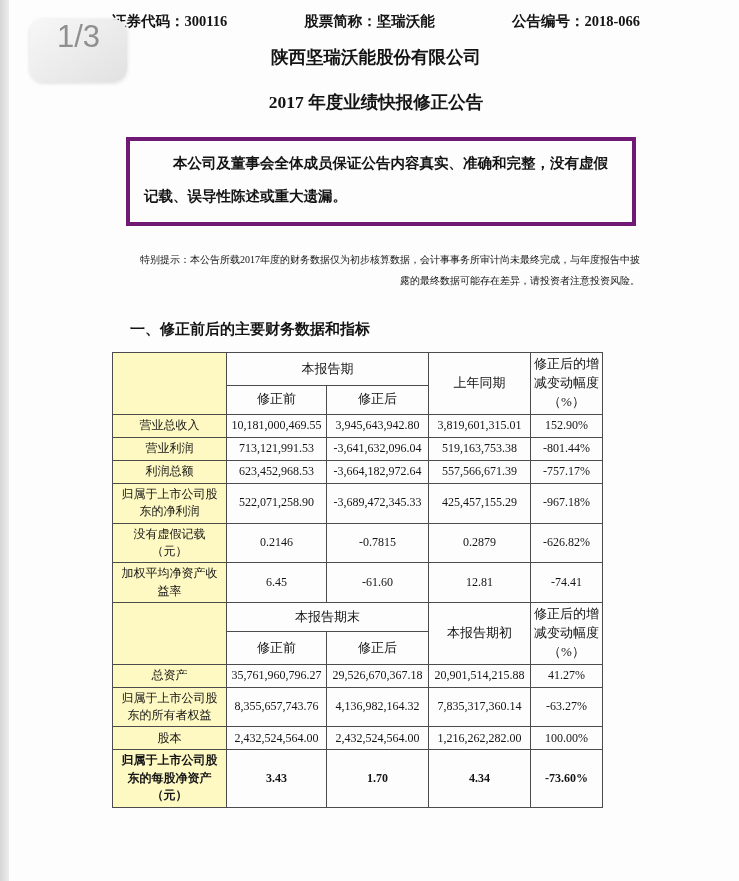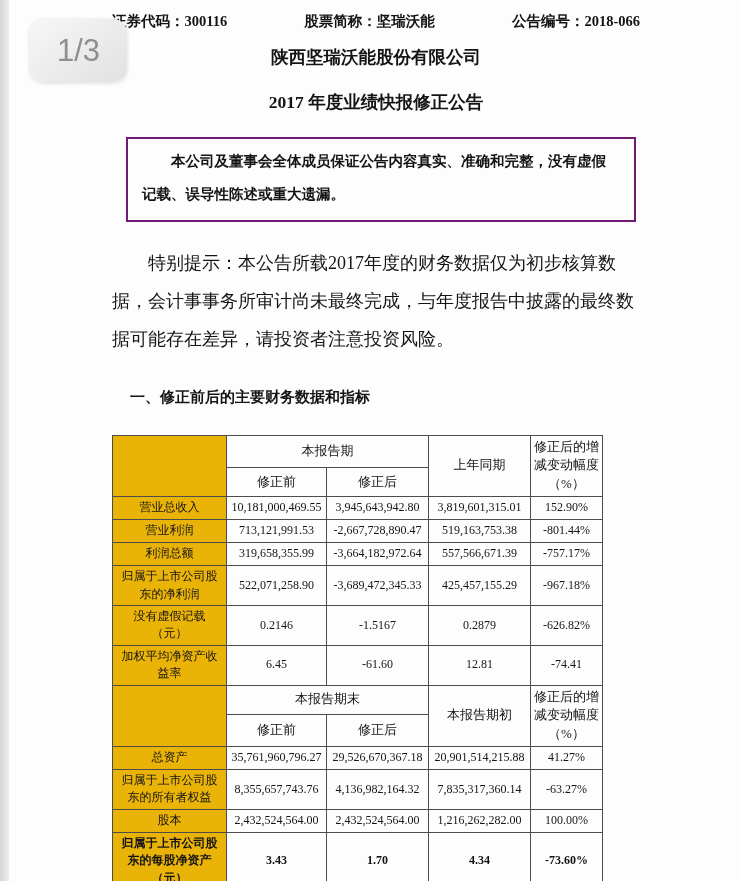--- a/index.html
+++ b/index.html
@@ -12,59 +12,59 @@
   }
   .left-strip {
     position: absolute; left: 0; top: 0; width: 9px; height: 881px;
     background: linear-gradient(to right, #d6d6d6, #ededed);
   }
   .page-badge {
     position: absolute; left: 30px; top: 19px; width: 97px; height: 63px;
     border-radius: 14px; z-index: 5;
     background: linear-gradient(145deg, #f7f7f7, #e1e1e1);
     box-shadow: 0 1px 4px rgba(0,0,0,0.14);
-    display: flex; align-items: center; justify-content: center;
+    display: flex; align-items: flex-start; justify-content: center;
     font-family: "Liberation Sans", "DejaVu Sans", sans-serif;
     font-size: 31px; color: #8f8f8f;
   }
   .doc { position: absolute; left: 112px; top: 0; width: 528px; z-index: 1; }
   .doc-header {
     display: flex; justify-content: space-between;
     margin-top: 12px; font-weight: bold; font-size: 14.5px; white-space: nowrap;
   }
   .title-company {
     margin: 14px 0 0; text-align: center;
     font-size: 17.5px; font-weight: bold;
   }
   .title-announcement {
     margin: 21px 0 14px; text-align: center;
     font-size: 17.5px; font-weight: bold;
   }
   .disclaimer-box {
-    border: 2px solid #701a75;
+    border: 4px solid #701a75;
     margin: 23px 4px 0 14px; padding: 6px 14px 10px;
     font-weight: bold; font-size: 14.5px; line-height: 2.25;
   }
   .disclaimer-box p { margin: 0; text-indent: 2em; }
   .notice {
-    margin: 23px 0 16px; font-size: 18px; line-height: 2.1; text-indent: 2em;
+    margin: 23px 0 16px; font-size: 10px; line-height: 2.1; text-indent: 2em; text-align: right;
   }
   .section-heading { margin: 29px 0 0 18px; font-size: 15px; font-weight: bold; }
   table.fin {
-    margin-top: 28px; width: 490px;
+    margin-top: 13px; width: 490px;
     border-collapse: collapse; table-layout: fixed;
     font-size: 13px;
     border-radius: 12px;
   }
   table.fin td {
     border: 1px solid #4c4c4c; vertical-align: middle;
     padding: 2px 3px; text-align: center; line-height: 1.45;
     overflow: hidden;
   }
-  td.lbl { background: #eab308; font-size: 12px; }
+  td.lbl { background: #fef9c3; font-size: 12px; }
   td.num { text-align: right; padding-right: 6px; font-size: 12px; white-space: nowrap; }
   td.chg-h { padding: 2px 5px; }
   tr.hr1 { height: 30px; }
   tr.hr2 { height: 27px; }
   tr.r1  { height: 23px; }
   tr.r2  { height: 38px; }
   tr.r3  { height: 54px; font-weight: bold; }
 </style>
 </head>
 <body>
@@ -116,42 +116,42 @@
         <tr class="r1">
           <td class="lbl">营业总收入</td>
           <td class="num">10,181,000,469.55</td>
           <td class="num">3,945,643,942.80</td>
           <td class="num">3,819,601,315.01</td>
           <td class="num">152.90%</td>
         </tr>
         <tr class="r1">
           <td class="lbl">营业利润</td>
           <td class="num">713,121,991.53</td>
-          <td class="num">-2,667,728,890.47</td>
+          <td class="num">-3,641,632,096.04</td>
           <td class="num">519,163,753.38</td>
           <td class="num">-801.44%</td>
         </tr>
         <tr class="r1">
           <td class="lbl">利润总额</td>
-          <td class="num">319,658,355.99</td>
+          <td class="num">623,452,968.53</td>
           <td class="num">-3,664,182,972.64</td>
           <td class="num">557,566,671.39</td>
           <td class="num">-757.17%</td>
         </tr>
         <tr class="r2">
           <td class="lbl">归属于上市公司股东的净利润</td>
           <td class="num">522,071,258.90</td>
           <td class="num">-3,689,472,345.33</td>
           <td class="num">425,457,155.29</td>
           <td class="num">-967.18%</td>
         </tr>
         <tr class="r1">
           <td class="lbl">没有虚假记载（元）</td>
           <td class="num">0.2146</td>
-          <td class="num">-1.5167</td>
+          <td class="num">-0.7815</td>
           <td class="num">0.2879</td>
           <td class="num">-626.82%</td>
         </tr>
         <tr class="r2">
           <td class="lbl">加权平均净资产收益率</td>
           <td class="num">6.45</td>
           <td class="num">-61.60</td>
           <td class="num">12.81</td>
           <td class="num">-74.41</td>
         </tr>

